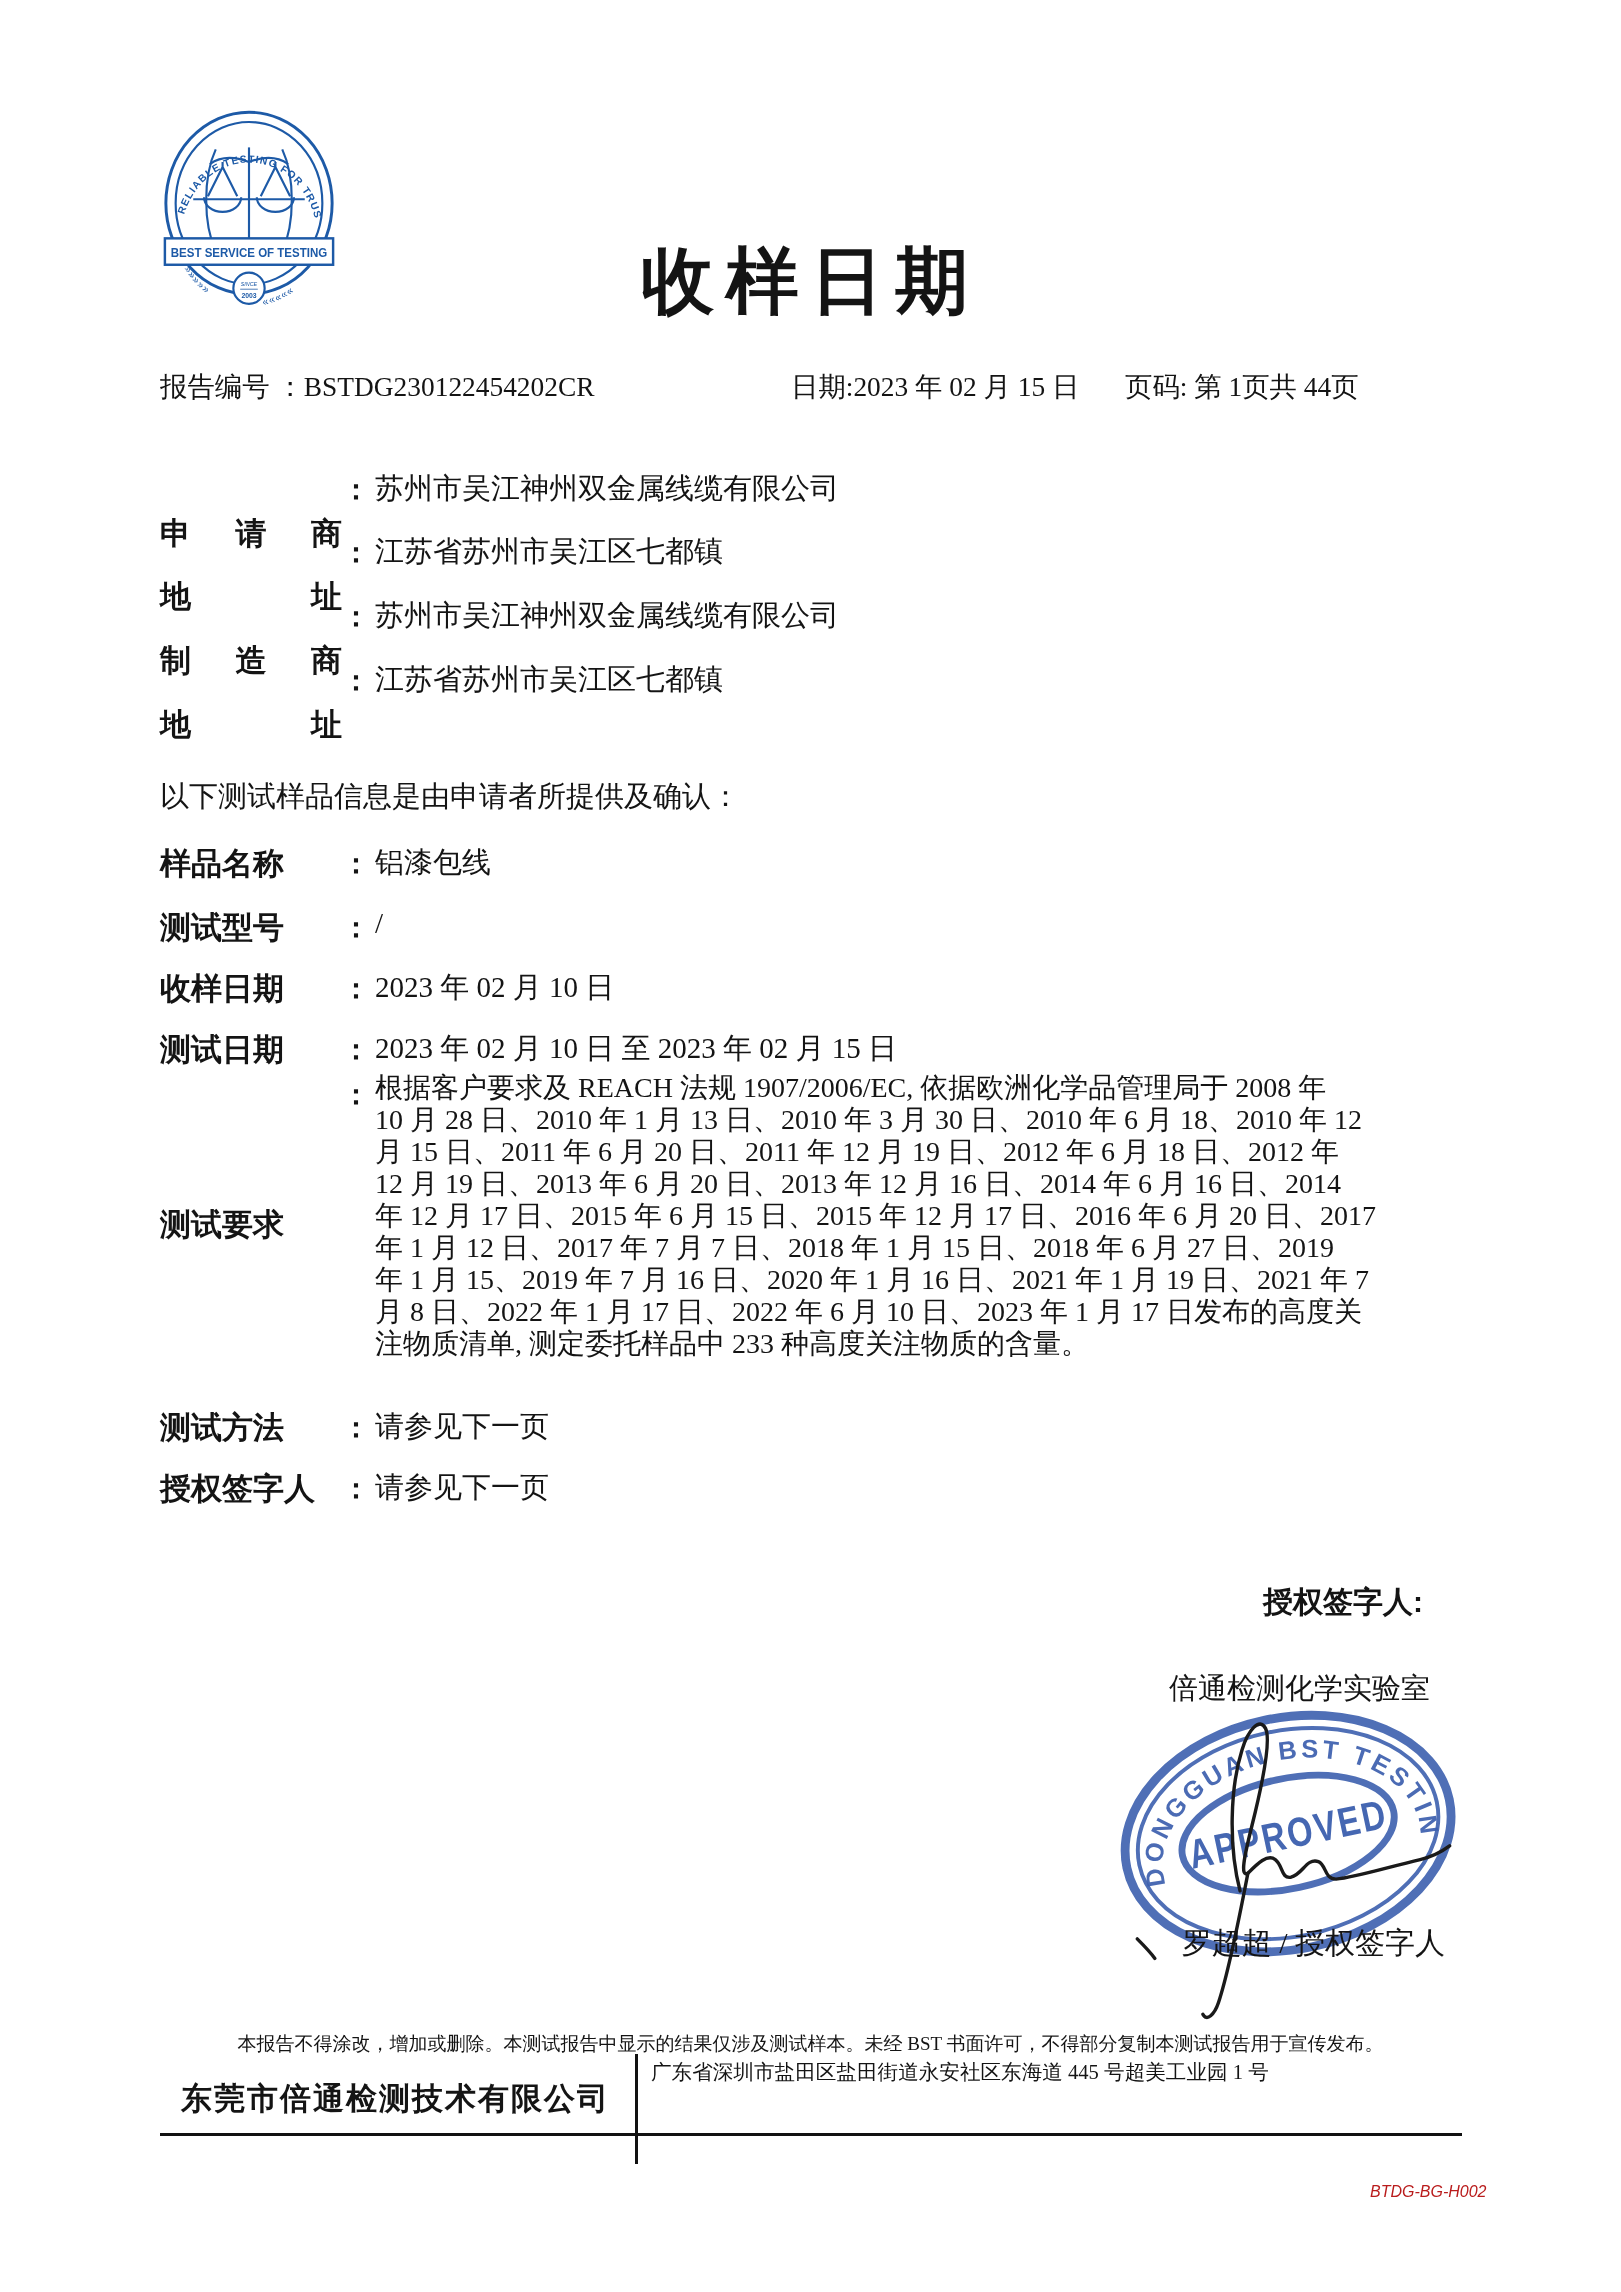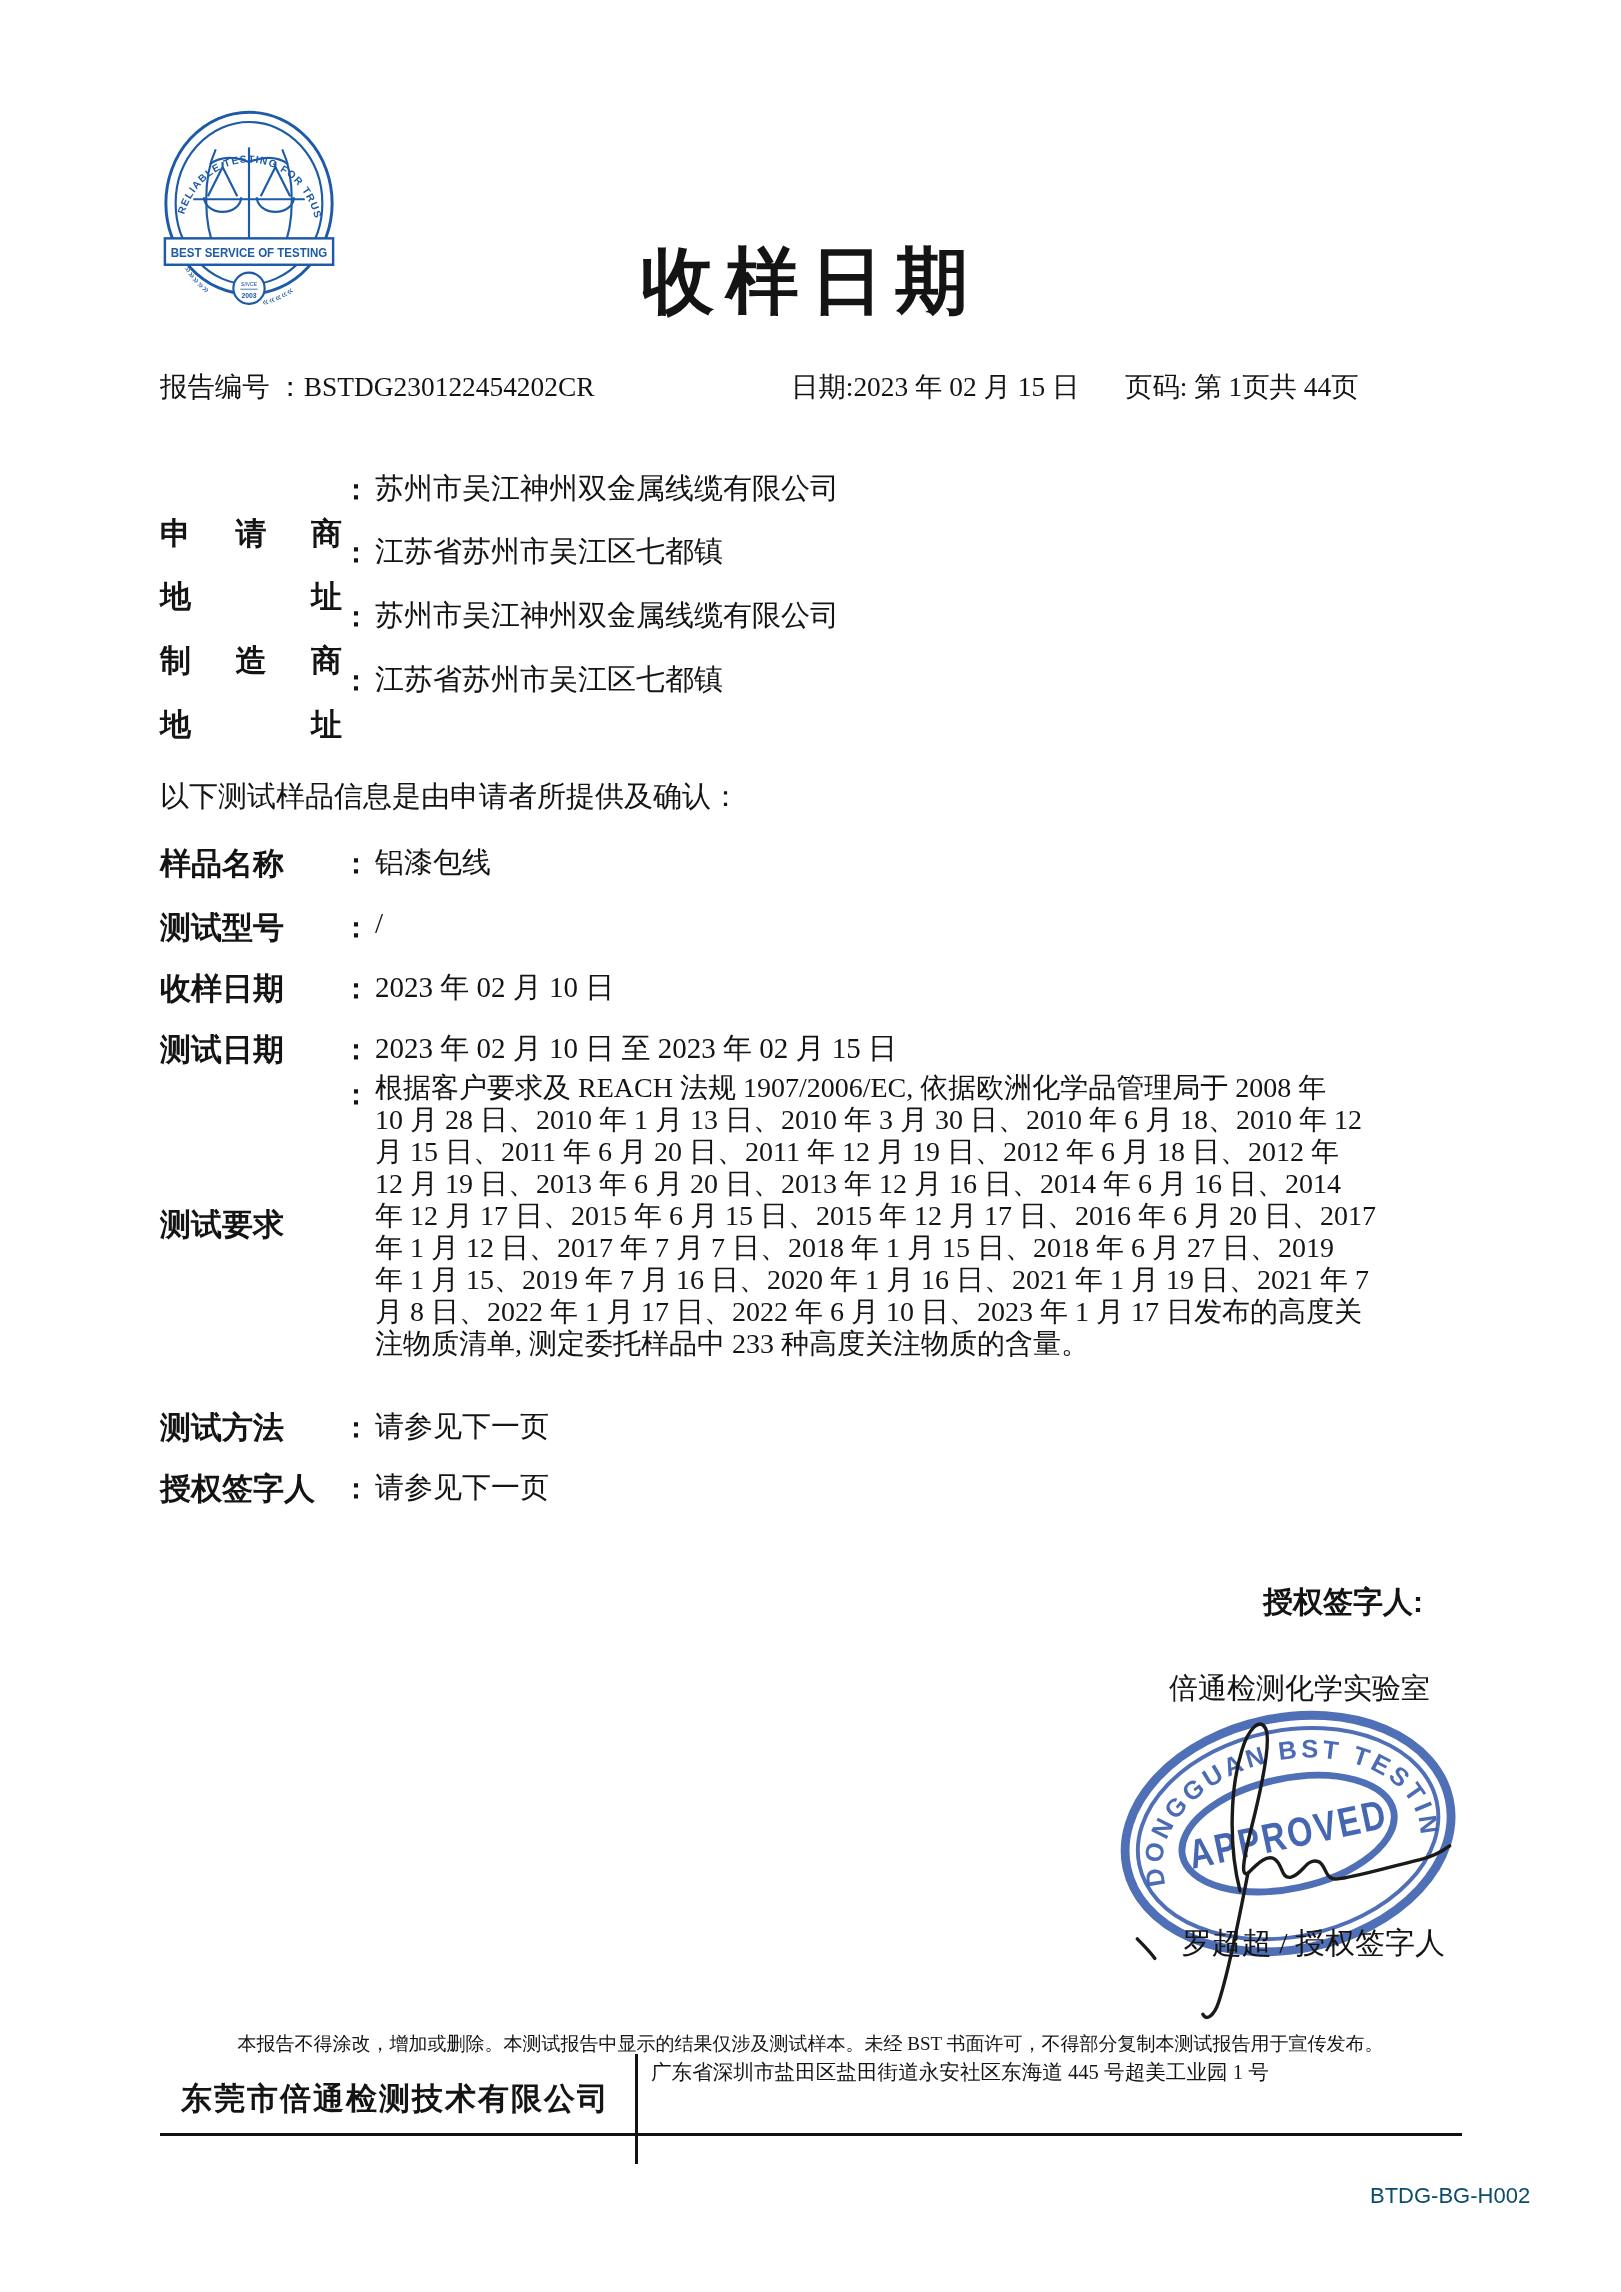--- a/index.html
+++ b/index.html
@@ -75,22 +75,22 @@
   
   .disclaimer{position:absolute;top:2031px;left:0;width:100%;text-align:center;font-size:19px;}
   .footer-company{
     position:absolute;left:181px;top:2078px;font-size:31px;font-weight:bold;letter-spacing:2px;
     font-family:"Liberation Sans","DejaVu Sans",sans-serif;
   }
   .footer-vbar{position:absolute;left:635px;top:2054px;width:2.9px;height:110px;background:#111;}
   .footer-address{position:absolute;left:651px;top:2058px;font-size:20.6px;white-space:nowrap;}
   .footer-contact{position:absolute;left:651px;top:2097px;font-size:20.6px;white-space:nowrap;}
   .footer-hline{position:absolute;left:160px;top:2133px;width:1302px;height:2.9px;background:#111;}
-  .form-code{position:absolute;left:1370px;top:2183px;font-size:22px;color:#0c4a6e;
-    font-family:"Liberation Sans","DejaVu Sans",sans-serif;}
+  .form-code{position:absolute;left:1370px;top:2183px;font-size:16px;color:#b91c1c;
+    font-family:"Liberation Sans","DejaVu Sans",sans-serif;font-style:italic;}
 </style>
 </head>
 <body>
 
 <div class="page">
 
   <div class="logo-wrap">
     <svg viewBox="0 0 182 207" width="178" height="203">
       <ellipse class="logo-stroke" cx="91" cy="97" rx="85" ry="93" stroke-width="3"></ellipse>
       <ellipse class="logo-stroke" cx="91" cy="97" rx="75" ry="83" stroke-width="2.2"></ellipse>

